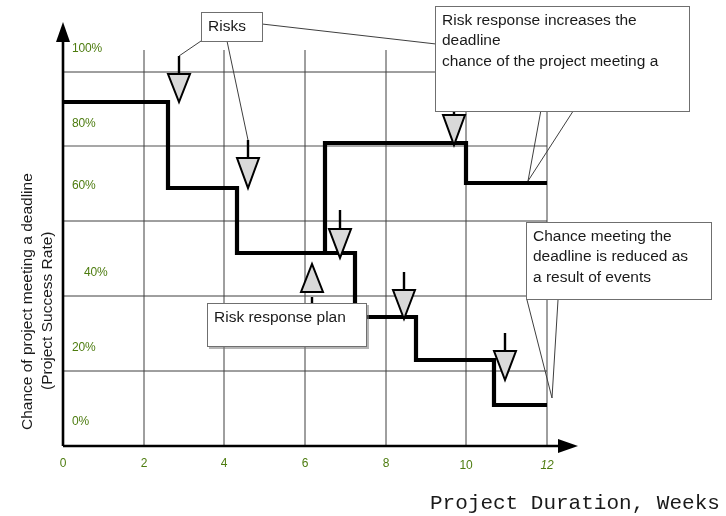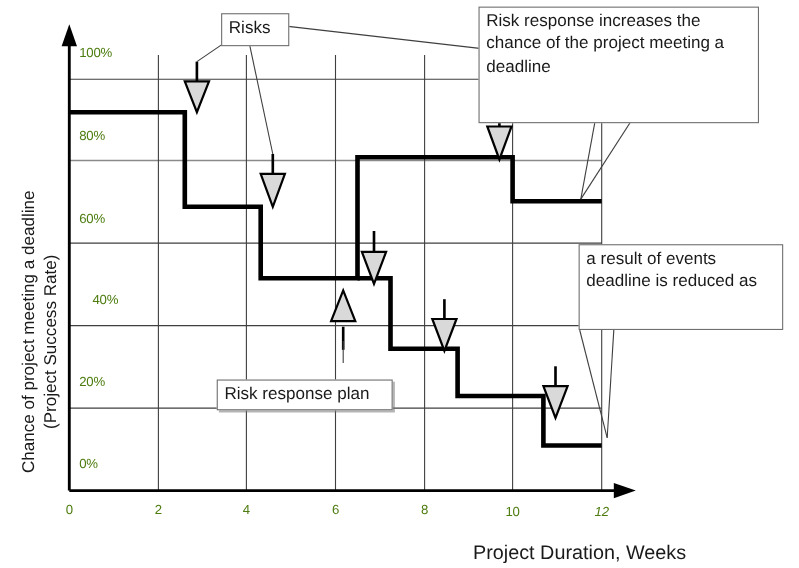--- a/index.html
+++ b/index.html
@@ -28,22 +28,23 @@
     position: absolute;
     font-size: 12px;
     color: #4d7c0f;
     white-space: nowrap;
     letter-spacing: -0.2px;
   }
   .ytick { text-align: left; }
   .xtick { text-align: center; width: 40px; }
   .axis-title-x {
     position: absolute;
-    font-size: 18px;
+    font-size: 21px;
     white-space: nowrap;
+    font-family: Liberation Mono, monospace;
   }
   .axis-title-y {
     position: absolute;
     font-size: 15.5px;
     white-space: nowrap;
     transform-origin: 0 0;
     transform: rotate(-90deg);
   }
   
   .callout {
@@ -194,21 +195,21 @@
       <line x1="312" y1="310" x2="312" y2="330"></line>
 
       <line x1="527" y1="300" x2="552" y2="398"></line>
       <line x1="552" y1="398" x2="558" y2="300"></line>
     </g>
 
   </svg>
 
   <div class="axis-tick ytick" style="left:72px; top:41px;">100%</div>
   <div class="axis-tick ytick" style="left:72px; top:116px;">80%</div>
-  <div class="axis-tick ytick" style="left:72px; top:192px;">60%</div>
+  <div class="axis-tick ytick" style="left:72px; top:178px;">60%</div>
   <div class="axis-tick ytick" style="left:84px; top:265px;">40%</div>
   <div class="axis-tick ytick" style="left:72px; top:340px;text-align:center;">20%</div>
   <div class="axis-tick ytick" style="left:72px; top:414px;">0%</div>
 
   <div class="axis-tick xtick" style="left:43px; top:456px;">0</div>
   <div class="axis-tick xtick" style="left:124px; top:456px;">2</div>
   <div class="axis-tick xtick" style="left:204px; top:456px;">4</div>
   <div class="axis-tick xtick" style="left:285px; top:456px;">6</div>
   <div class="axis-tick xtick" style="left:366px; top:456px;">8</div>
   <div class="axis-tick xtick" style="left:446px; top:458px;">10</div>
@@ -218,26 +219,27 @@
 
   <div class="axis-title-y" style="left:18px; top:430px;">Chance of project meeting a deadline</div>
   <div class="axis-title-y" style="left:38px; top:390px;">(Project Success Rate)</div>
 
   <div class="callout" style="left:201px; top:12px; width:62px; height:30px;">
     <span>Risks</span>
   </div>
 
   <div class="callout" style="left:435px; top:6px; width:255px; height:106px;">
     <div>Risk response increases the</div>
+    <div>deadline</div>
     <div>chance of the project meeting a</div>
-    <div>deadline</div>
-  </div>
-
-  <div class="callout shadowed" style="left:197px; top:303px; width:160px; height:28px;margin-top:42px;">
+  </div>
+
+  <div class="callout shadowed" style="left:207px; top:303px; width:160px; height:44px;">
     <span>Risk response plan</span>
   </div>
 
   <div class="callout" style="left:526px; top:222px; width:186px; height:78px;">
+    <div>Chance meeting the</div>
+    <div>deadline is reduced as</div>
     <div>a result of events</div>
-    <div>deadline is reduced as</div>
   </div>
 
 </div>
 
 </body></html>

